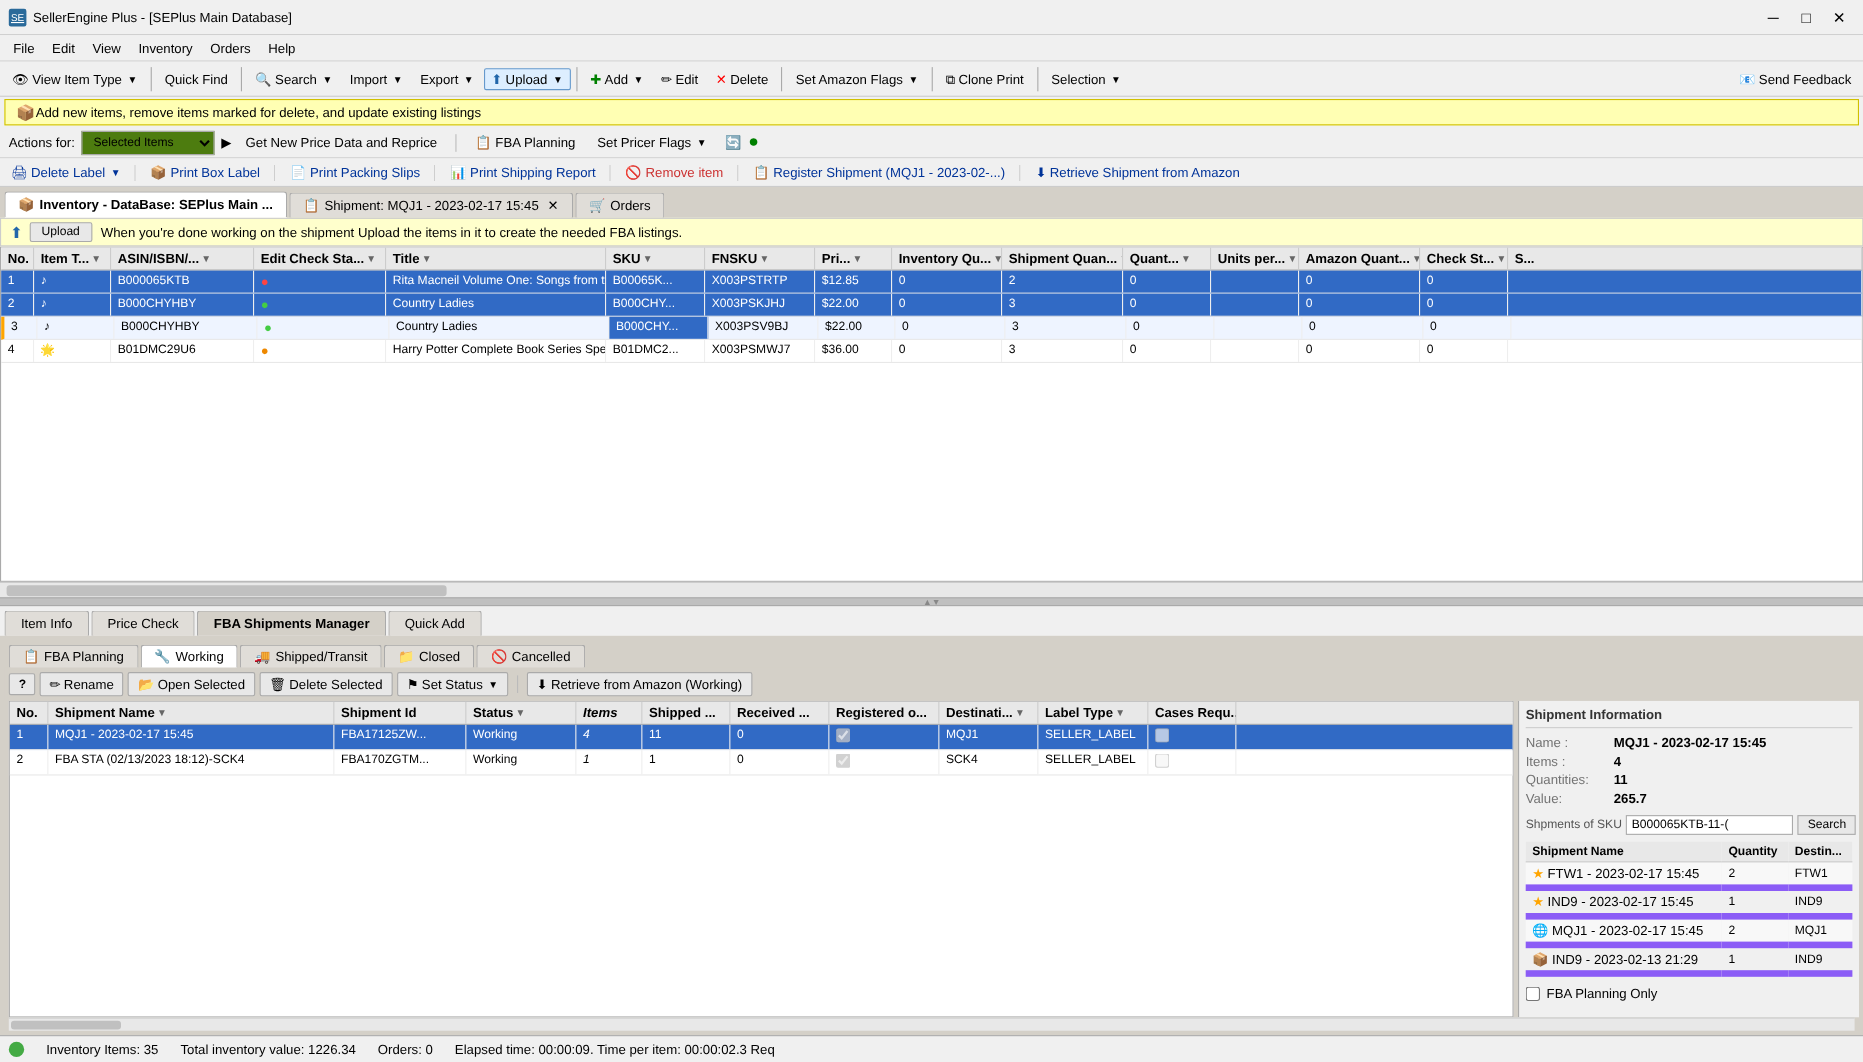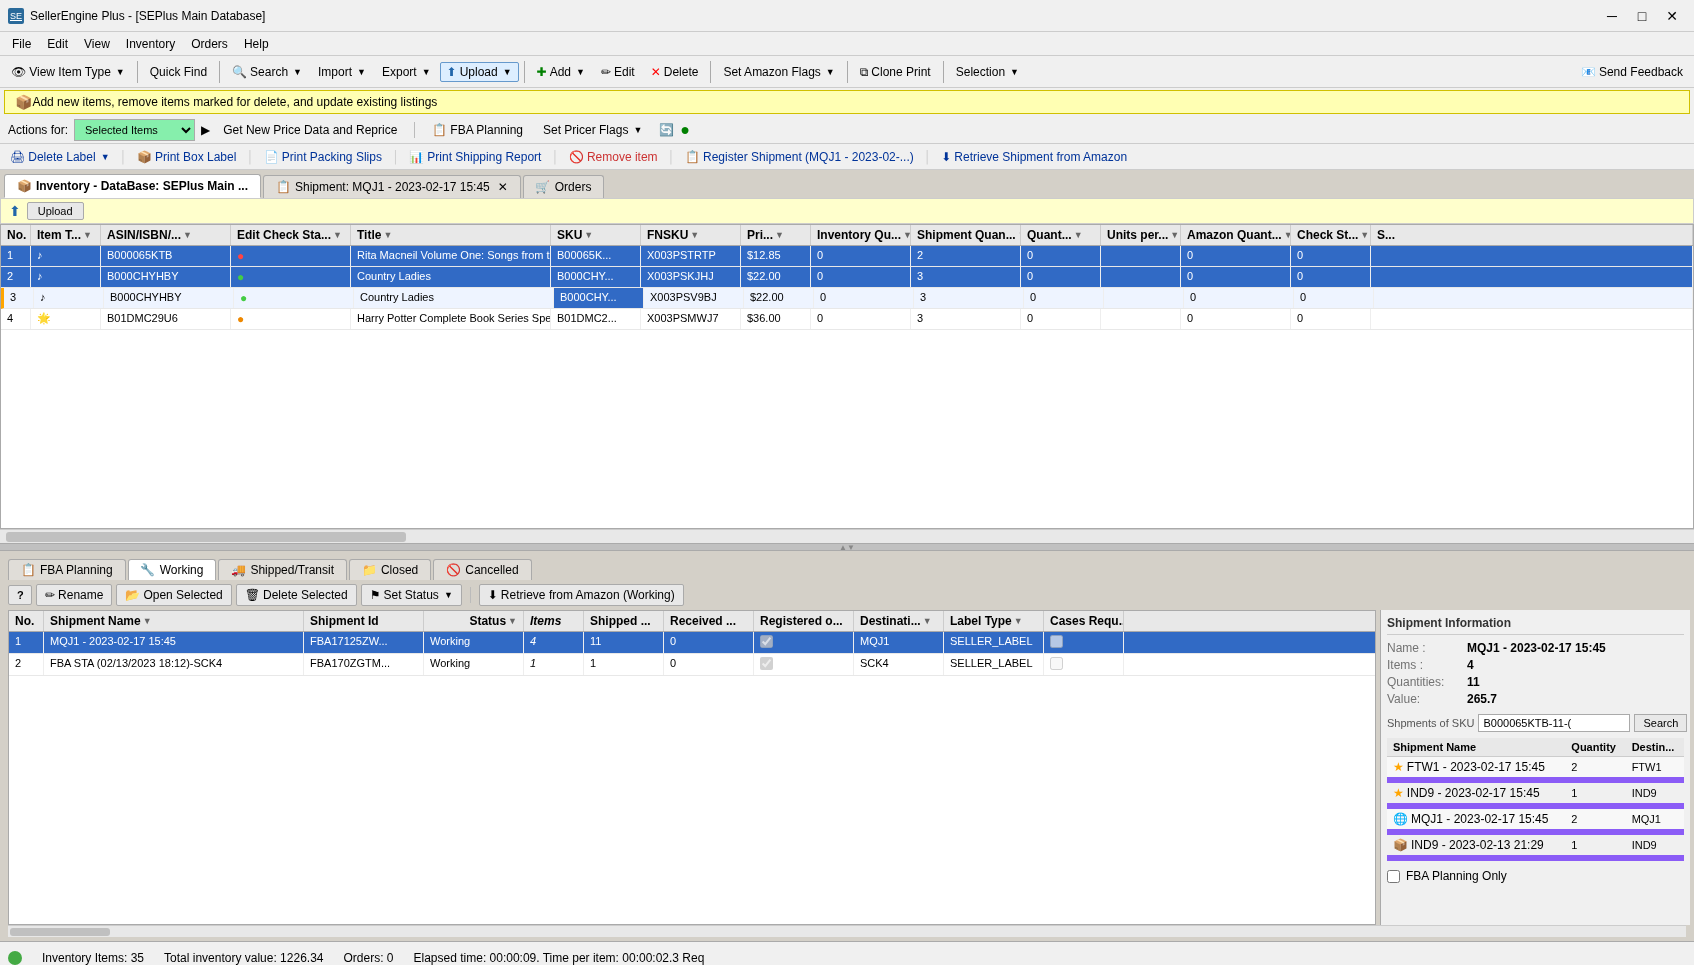--- a/index.html
+++ b/index.html
@@ -18,21 +18,21 @@
     
     
     .toolbar { background: #f0f0f0; height: 32px; display: flex; align-items: center; padding: 2px 4px; gap: 2px; border-bottom: 1px solid #ccc; flex-wrap: nowrap; overflow: hidden; }
     .toolbar-btn { display: flex; align-items: center; gap: 3px; padding: 2px 6px; border: 1px solid transparent; background: transparent; cursor: pointer; border-radius: 2px; white-space: nowrap; font-size: 11px; }
     .toolbar-btn.active { border-color: #999; background: #ddd; }
     .toolbar-sep { width: 1px; height: 22px; background: #aaa; margin: 0 3px; }
     .dropdown-arrow { font-size: 9px; margin-left: 2px; }
     
     
     .actions-bar { background: #f0f0f0; height: 28px; display: flex; align-items: center; padding: 2px 8px; gap: 6px; border-bottom: 1px solid #ccc; }
-    .actions-dropdown { border: 1px solid #aaa; background: #86efac; padding: 2px 20px 2px 6px; font-size: 11px; cursor: pointer; position: relative; height: 22px; }
+    .actions-dropdown { border: 1px solid #aaa; background: #4d7c0f; padding: 2px 20px 2px 6px; font-size: 11px; cursor: pointer; position: relative; height: 22px; }
     
     
     .print-bar { background: #f0f0f0; height: 26px; display: flex; align-items: center; padding: 2px 4px; gap: 4px; border-bottom: 1px solid #ccc; overflow: hidden; }
     .print-btn { display: flex; align-items: center; gap: 3px; padding: 2px 6px; border: none; background: transparent; cursor: pointer; font-size: 11px; white-space: nowrap; color: #003399; }
     
     
     .main-tabs { display: flex; align-items: flex-end; padding: 4px 4px 0; background: #d4d0c8; gap: 2px; }
     .main-tab { padding: 4px 12px; border: 1px solid #aaa; border-bottom: none; border-radius: 3px 3px 0 0; cursor: pointer; background: #e0ddd8; font-size: 12px; display: flex; align-items: center; gap: 4px; }
     .main-tab.active { background: white; font-weight: bold; border-bottom: 1px solid white; z-index: 1; }
     
@@ -76,21 +76,21 @@
     .sku-label { font-size: 11px; color: #555; white-space: nowrap; }
     .shipments-table { width: 100%; border-collapse: collapse; margin-top: 4px; }
     .shipments-table th { text-align: left; padding: 3px 6px; border-bottom: 1px solid #ccc; font-size: 11px; background: #e8e8e8; }
     .shipments-table td { padding: 3px 6px; border-bottom: 6px solid #8b5cf6; font-size: 11px; }
     .shipments-table tr:nth-child(odd) { background: #f8f8f8; }
     .star-icon { color: #ffa500; }
     .globe-icon { color: #4488cc; }
     .ship-icon { color: #888; }
     
     
-    .status-bar { background: #f0f0f0; border-top: 1px solid #aaa; height: 24px; display: flex; align-items: flex-end; padding: 0 8px; gap: 20px; font-size: 11px; }
+    .status-bar { background: #f0f0f0; border-top: 1px solid #aaa; height: 24px; display: flex; align-items: center; padding: 0 8px; gap: 20px; font-size: 11px; }
     .status-indicator { width: 14px; height: 14px; border-radius: 50%; background: #4a4; display: inline-block; }
     
     
     .main-layout { display: flex; flex-direction: column; height: 965px; }
     .content-area { flex: 1; display: flex; flex-direction: column; overflow: hidden; }
     .top-grid-area { flex: 1; overflow: hidden; min-height: 0; }
     .bottom-area { height: 390px; display: flex; flex-direction: column; }
     .bottom-main { display: flex; flex: 1; overflow: hidden; }
     .bottom-grid-area { flex: 1; overflow: hidden; }
     .right-side-panel { width: 310px; border-left: 1px solid #aaa; overflow-y: auto; background: #f0f0f0; padding: 6px; }
@@ -108,21 +108,21 @@
     .col-inv-qty { width: 100px; min-width: 100px; }
     .col-ship-qty { width: 110px; min-width: 110px; }
     .col-qty { width: 80px; min-width: 80px; }
     .col-units { width: 80px; min-width: 80px; }
     .col-amz-qty { width: 110px; min-width: 110px; }
     .col-check { width: 80px; min-width: 80px; }
     
     .fba-col-no { width: 35px; min-width: 35px; }
     .fba-col-name { width: 260px; min-width: 260px; }
     .fba-col-id { width: 120px; min-width: 120px; }
-    .fba-col-status { width: 100px; min-width: 100px; justify-content: flex-end; }
+    .fba-col-status { width: 100px; min-width: 100px; }
     .fba-col-items { width: 60px; min-width: 60px; font-style: italic; }
     .fba-col-shipped { width: 80px; min-width: 80px; }
     .fba-col-received { width: 90px; min-width: 90px; }
     .fba-col-reg { width: 100px; min-width: 100px; }
     .fba-col-dest { width: 90px; min-width: 90px; }
     .fba-col-label { width: 100px; min-width: 100px; }
     .fba-col-cases { width: 80px; min-width: 80px; }
     
     .fba-planning-only { display: flex; align-items: center; gap: 6px; margin-top: 8px; font-size: 11px; }
     
@@ -296,20 +296,21 @@
     </div>
     <div class="main-tab">
       <span style="color:#2266aa;">🛒</span>
       <span>Orders</span>
     </div>
   </div>
 
   <div style="display:flex;align-items:center;background:#ffffcc;border:1px solid #ccc;padding:3px 8px;margin:0;font-size:11px;">
     <span style="color:#2266aa;margin-right:6px;font-size:14px;">⬆</span>
     <button class="toolbar-btn" style="border:1px solid #aaa;background:#e8e8e8;margin-right:8px;padding:2px 10px;">Upload</button>
+    <span>When you're done working on the shipment Upload the items in it to create the needed FBA listings.</span>
   </div>
 
   <div class="content-area">
 
     <div class="top-grid-area">
       <div class="grid-container" style="height:100%;">
 
         <div class="grid-header">
           <div class="grid-col col-no">
               <span>No.</span>
@@ -449,20 +450,34 @@
     <div style="height:14px;background:#e8e8e8;border-top:1px solid #ccc;display:flex;align-items:center;padding:2px;">
       <div style="width:400px;height:10px;background:#c0c0c0;border-radius:3px;margin-left:4px;"></div>
     </div>
 
     <div style="height:8px;background:#c0c0c0;border-top:1px solid #aaa;border-bottom:1px solid #aaa;cursor:ns-resize;display:flex;align-items:center;justify-content:center;">
       <span style="color:#888;font-size:8px;">▲▼</span>
     </div>
 
     <div class="bottom-area">
 
+      <div class="bottom-tabs">
+        <div class="bottom-tab">
+          <span>Item Info</span>
+        </div>
+        <div class="bottom-tab">
+          <span>Price Check</span>
+        </div>
+        <div class="bottom-tab active">
+          <span>FBA Shipments Manager</span>
+        </div>
+        <div class="bottom-tab">
+          <span>Quick Add</span>
+        </div>
+      </div>
 
       <div class="bottom-content" style="flex:1;display:flex;flex-direction:column;overflow:hidden;">
 
         <div class="sub-tabs">
           <div class="sub-tab">
             <span style="color:#2266aa;font-size:12px;">📋</span>
             <span>FBA Planning</span>
           </div>
           <div class="sub-tab active" style="background:white;">
             <span style="color:#888;font-size:12px;">🔧</span>

